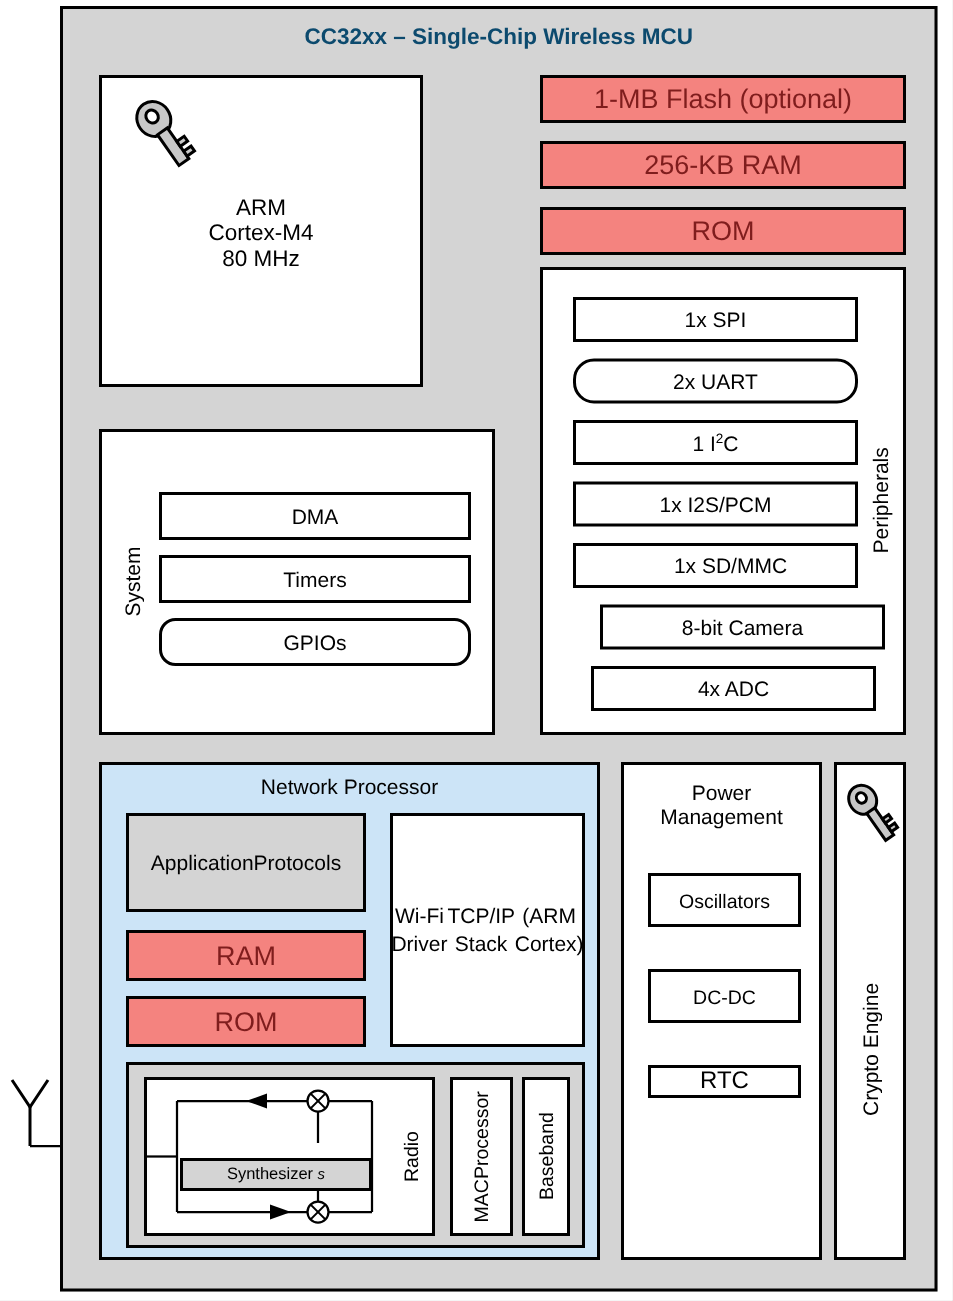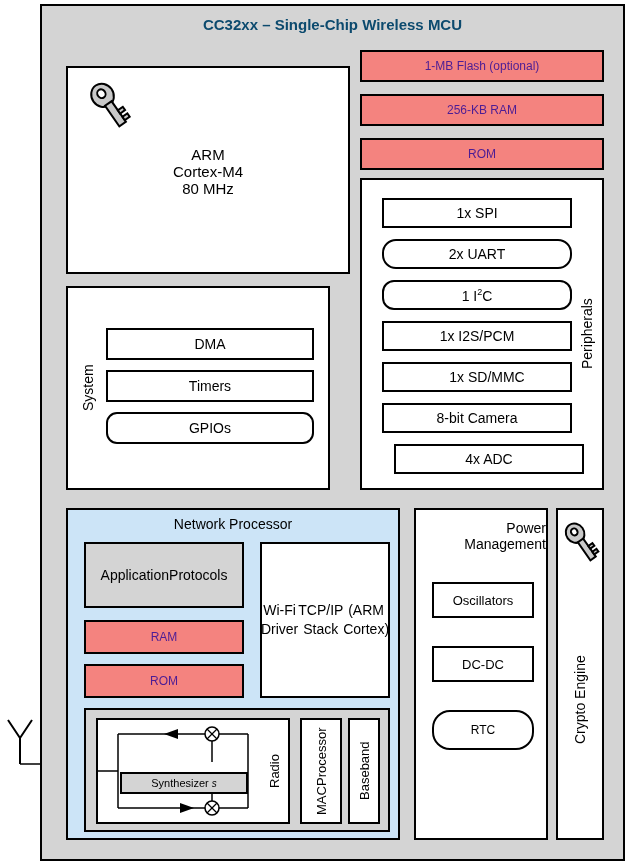--- a/index.html
+++ b/index.html
@@ -46,22 +46,22 @@
     box-sizing: border-box;
   }
   .redbox {
     position: absolute;
     background: #f4837f;
     border: 2px solid #000;
     box-sizing: border-box;
     display: flex;
     align-items: center;
     justify-content: center;
-    font-size: 12px;
-    color: #4c1d95;
+    font-size: 18px;
+    color: #7f1d1d;
   }
   .graybox {
     position: absolute;
     background: #d4d4d4;
     border: 2px solid #000;
     box-sizing: border-box;
     display: flex;
     align-items: center;
     justify-content: center;
     text-align: center;
@@ -139,21 +139,21 @@
 <svg id="antenna" viewBox="0 0 50 70">
   <polyline points="8,4 20,22 32,4" fill="none" stroke="#000" stroke-width="2"></polyline>
   <line x1="20" y1="22" x2="20" y2="48" stroke="#000" stroke-width="2"></line>
   <line x1="20" y1="48" x2="50" y2="48" stroke="#000" stroke-width="1.5"></line>
 </svg>
 
 <div id="chip">
 
   <div class="chip-title">CC32xx – Single-Chip Wireless MCU</div>
 
-  <div class="box" style="left:24px; top:60px; width:284px; height:208px;">
+  <div class="box" style="left:24px; top:44px; width:216px; height:208px;">
     <svg class="key-icon" style="left:12px; top:8px;" width="60" height="60" viewBox="0 0 60 60">
       <g transform="rotate(-35 30 30)">
         <ellipse cx="30" cy="17" rx="11" ry="12" fill="#c8c8c8" stroke="#000" stroke-width="2"></ellipse>
         <ellipse cx="30" cy="15" rx="4" ry="4.5" fill="#ffffff" stroke="#000" stroke-width="2"></ellipse>
         <rect x="26" y="27" width="8" height="25" fill="#c8c8c8" stroke="#000" stroke-width="2"></rect>
         <rect x="34" y="38" width="6" height="4" fill="#c8c8c8" stroke="#000" stroke-width="2"></rect>
         <rect x="34" y="46" width="6" height="4" fill="#c8c8c8" stroke="#000" stroke-width="2"></rect>
       </g>
     </svg>
     <div style="position:absolute; left:0; top:78px; width:100%; text-align:center;">
@@ -188,30 +188,30 @@
 
   <div class="box" style="left:318px; top:172px; width:244px; height:312px;">
     <div class="vlabel" style="right:4px; top:0; width:22px; height:100%;">Peripherals</div>
 
     <div class="box centered" style="left:20px; top:18px; width:190px; height:30px;">
       <span>1x SPI</span>
     </div>
     <div class="box centered" style="left:20px; top:59px; width:190px; height:30px;border-radius:14px;">
       <span>2x UART</span>
     </div>
-    <div class="box centered" style="left:20px; top:100px; width:190px; height:30px;border-radius:12px;">
+    <div class="box centered" style="left:20px; top:100px; width:190px; height:30px;">
       <span><span>1 I</span><sup>2</sup><span>C</span></span>
     </div>
     <div class="box centered" style="left:20px; top:141px; width:190px; height:30px;">
       <span>1x I2S/PCM</span>
     </div>
     <div class="box centered" style="left:20px; top:182px; width:190px; height:30px;padding-left:20px;">
       <span>1x SD/MMC</span>
     </div>
-    <div class="box centered" style="left:20px; top:223px; width:190px; height:30px;">
+    <div class="box centered" style="left:38px; top:223px; width:190px; height:30px;">
       <span>8-bit Camera</span>
     </div>
     <div class="box centered" style="left:20px; top:264px; width:190px; height:30px;margin-left:12px;">
       <span>4x ADC</span>
     </div>
   </div>
 
   <div class="bluebox" style="left:24px; top:502px; width:334px; height:332px;">
     <div class="label-title" style="position:absolute; left:0; top:6px; width:100%;">Network Processor</div>
 
@@ -278,31 +278,31 @@
         </div>
       </div>
 
       <div class="box" style="left:262px; top:8px; width:32px; height:106px;">
         <div class="vlabel" style="left:0; top:0; width:100%; height:100%; font-size:13px;">Baseband</div>
       </div>
     </div>
   </div>
 
   <div class="box" style="left:372px; top:502px; width:134px; height:332px;">
-    <div style="position:absolute; left:0; top:10px; width:100%; text-align:right; font-size:14px;">
+    <div style="position:absolute; left:0; top:10px; width:100%; text-align:center; font-size:14px;">
       <div>Power</div>
       <div>Management</div>
     </div>
     <div class="box centered" style="left:16px; top:72px; width:102px; height:36px; font-size:13px;">
       <span>Oscillators</span>
     </div>
     <div class="box centered" style="left:16px; top:136px; width:102px; height:36px; font-size:13px;">
       <span>DC-DC</span>
     </div>
-    <div class="box centered" style="left:16px; top:200px; width:102px; height:40px; font-size:12px;border-radius:18px;">
+    <div class="box centered" style="left:16px; top:200px; width:102px; height:22px; font-size:16px;">
       <span>RTC</span>
     </div>
   </div>
 
   <div class="box" style="left:514px; top:502px; width:48px; height:332px;">
     <svg class="key-icon" style="left:4px; top:6px;" width="40" height="54" viewBox="0 0 40 54">
       <g transform="rotate(-35 20 27)">
         <ellipse cx="20" cy="15" rx="9" ry="10" fill="#c8c8c8" stroke="#000" stroke-width="2"></ellipse>
         <ellipse cx="20" cy="13.5" rx="3.2" ry="3.6" fill="#ffffff" stroke="#000" stroke-width="2"></ellipse>
         <rect x="17" y="24" width="6.5" height="22" fill="#c8c8c8" stroke="#000" stroke-width="2"></rect>

